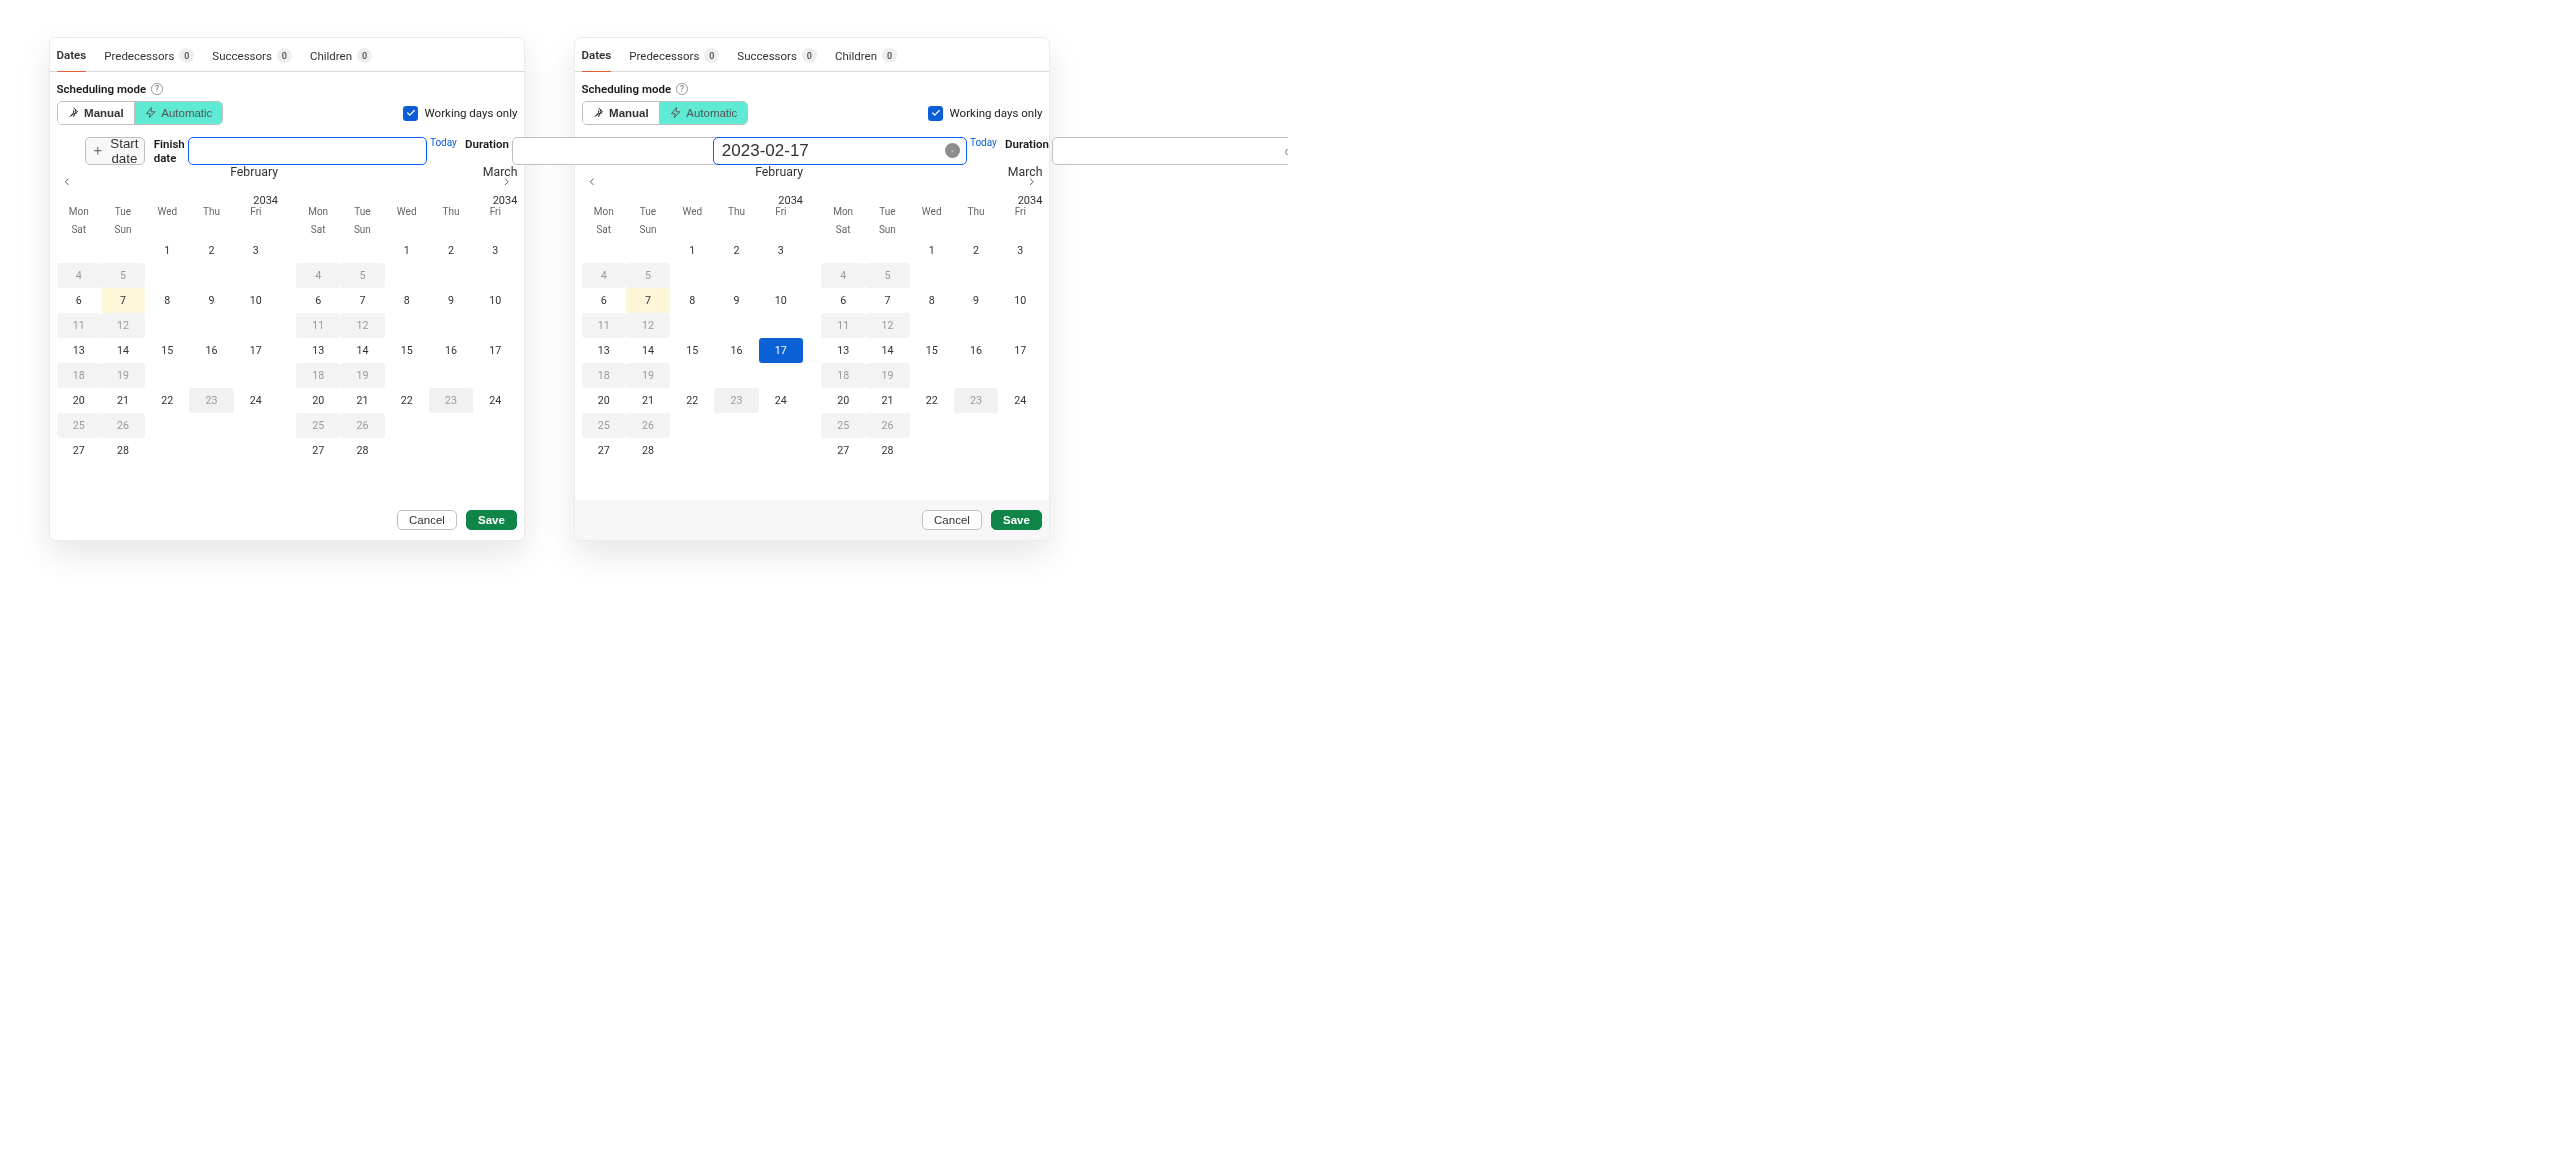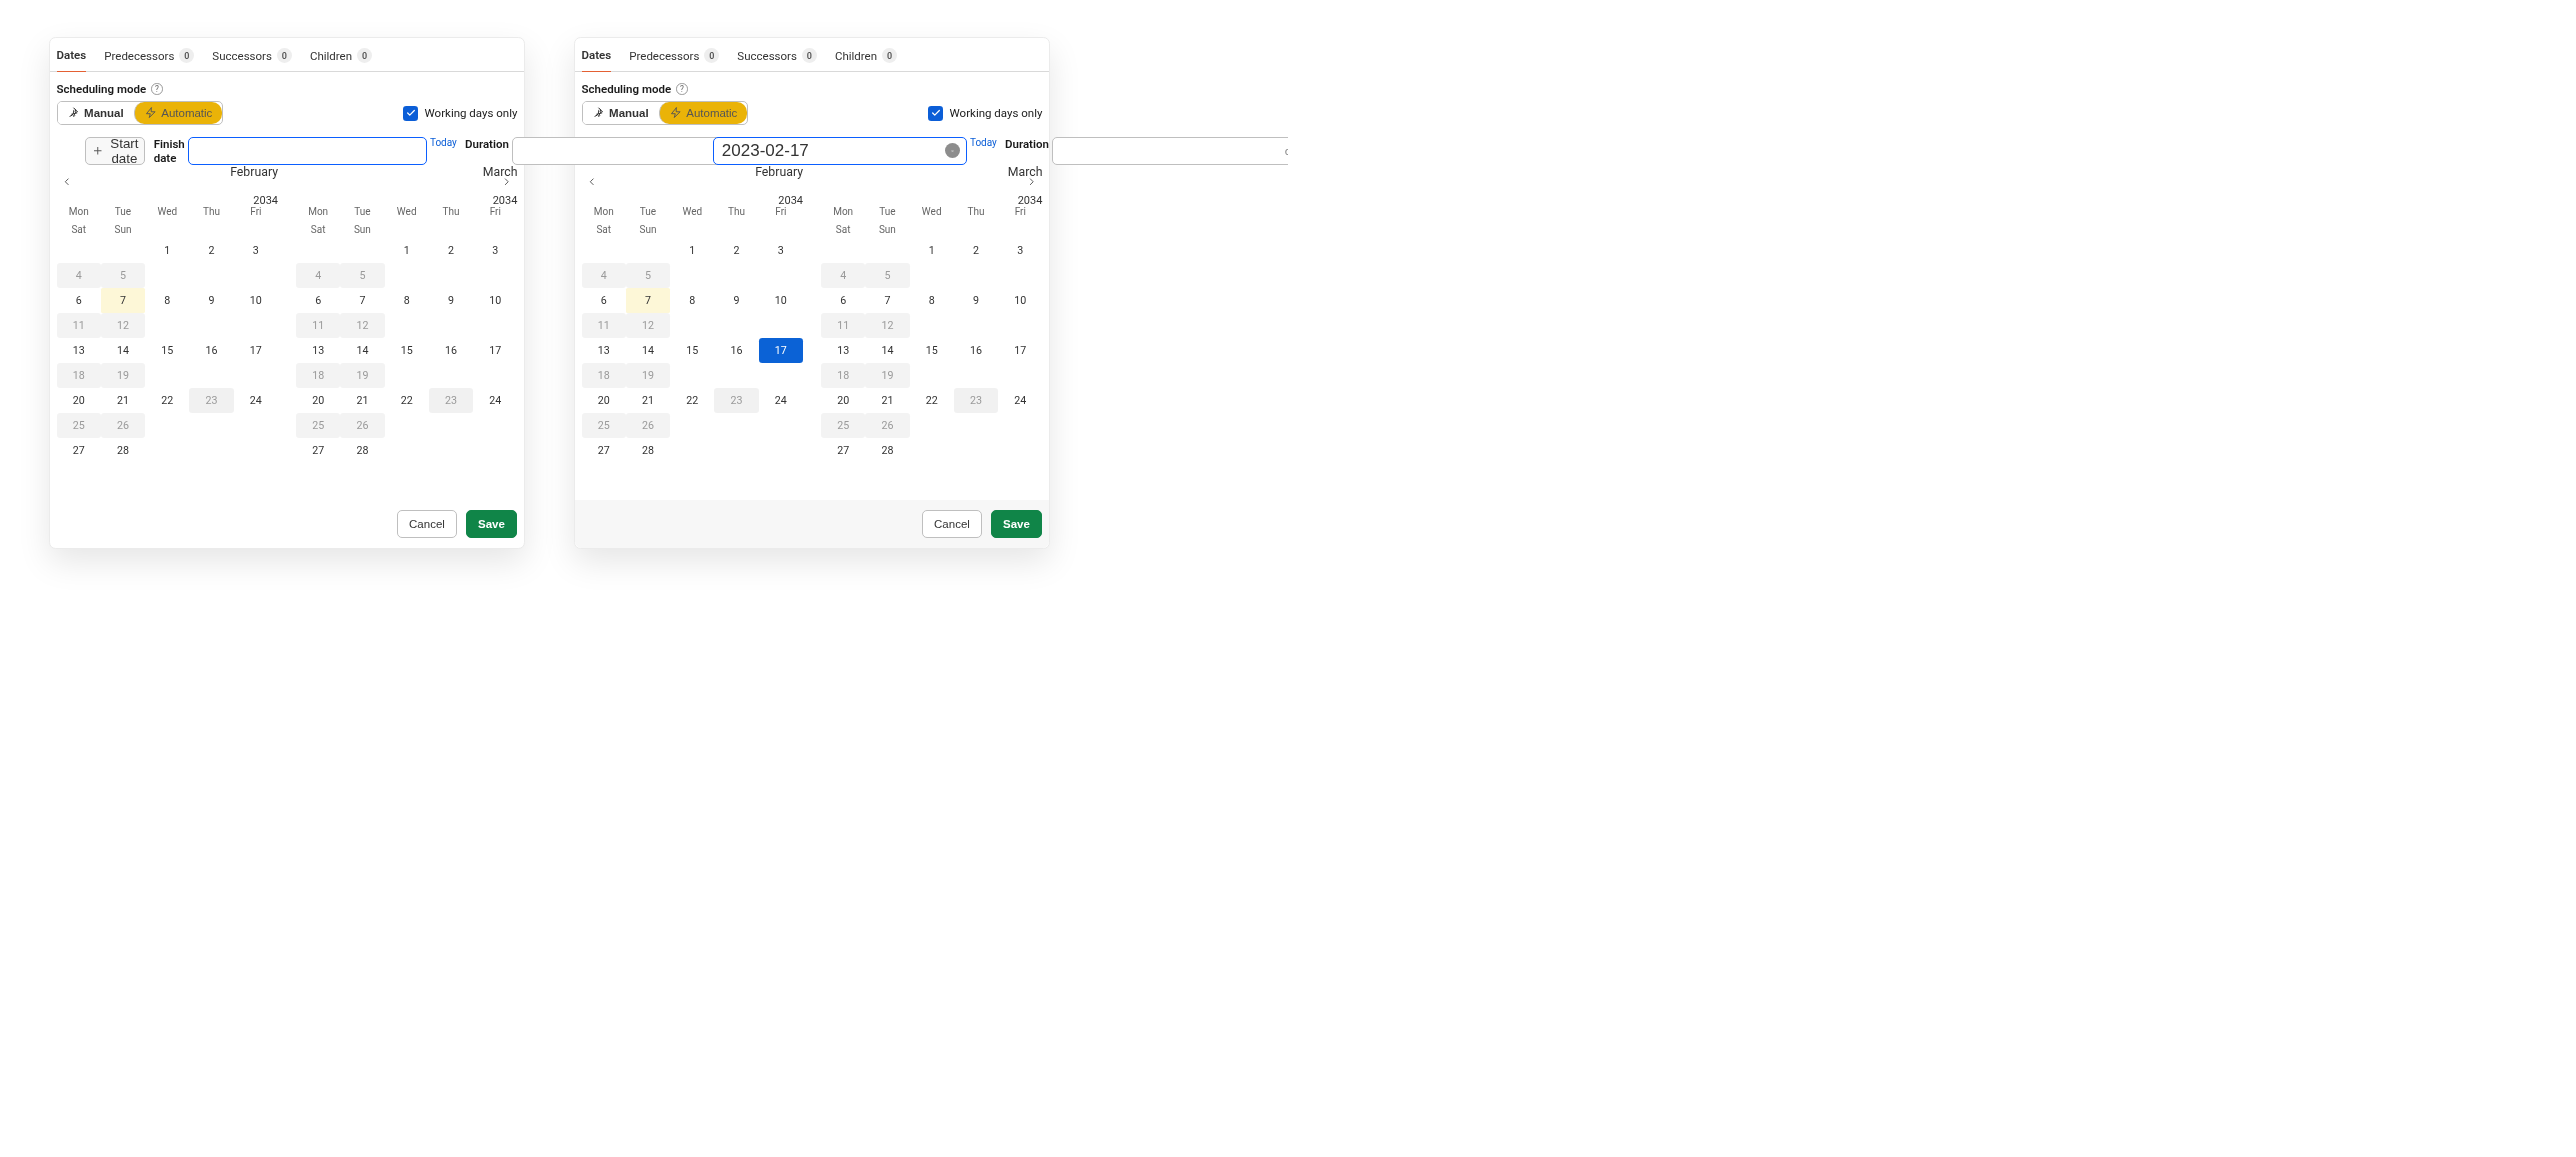--- a/index.html
+++ b/index.html
@@ -69,21 +69,21 @@
     display:inline-flex;border:0.8px solid var(--border-strong);border-radius:var(--radius);
     overflow:hidden;
   }
   .toggle-btn{
     display:inline-flex;align-items:center;gap:5px;
     padding:5px 10px;font-size:11.5px;border:0;background:#fff;cursor:pointer;color:#333;
   }
   .toggle-btn + .toggle-btn{border-left:0.8px solid var(--border-strong);}
   .toggle-btn.sel{font-weight:600;background:#fff;}
   .toggle-btn.unsel{background:#f1f1f1;color:#555;}
-  .toggle-btn.unsel.auto-strong{background:#eab308;border-radius:10px;}
+  .toggle-btn.unsel.auto-strong{background:#5eead4;}
   .check-wrap{display:flex;align-items:center;gap:6.6px;padding-left:36px;}
   .checkmark{
     width:15px;height:15px;border-radius:3.3px;background:var(--blue-dark);
     display:flex;align-items:center;justify-content:center;color:#fff;
   }
   
   .fields{display:flex;gap:8.2px;align-items:flex-start;margin-bottom:6.6px;}
   .col{display:flex;gap:3.3px;}
   .col .lbl{font-weight:600;visibility:hidden;}
   .col.show-lbl .lbl{visibility:visible;}
@@ -136,21 +136,21 @@
   .day.nonwork{background:#f1f1f1;color:#9a9a9a;}
   .day.today{background:#fdf7d7;border-radius:1.6px;}
   .day.selected{background:#0b62d6;color:#fff;border-radius:3.3px;}
   
   .footer{
     display:flex;justify-content:flex-end;gap:8.2px;
     padding:10px 6.6px 10px;margin-top:6.6px;
   }
   .panel.has-days .footer{background:#f7f7f7;border-bottom-left-radius:6.6px;border-bottom-right-radius:6.6px;}
   .btn{
-    height:28px;padding:0 11.5px;border-radius:var(--radius);
+    height:20px;padding:0 11.5px;border-radius:var(--radius);
     border:0.8px solid var(--border-strong);background:#fff;color:#333;cursor:pointer;font-size:11.5px;
   }
   .btn.primary{background:var(--green);border-color:var(--green);color:#fff;font-weight:600;}
   
   .svg{display:inline-flex;}
 </style>
 </head>
 <body>
 
 <div class="stage">

